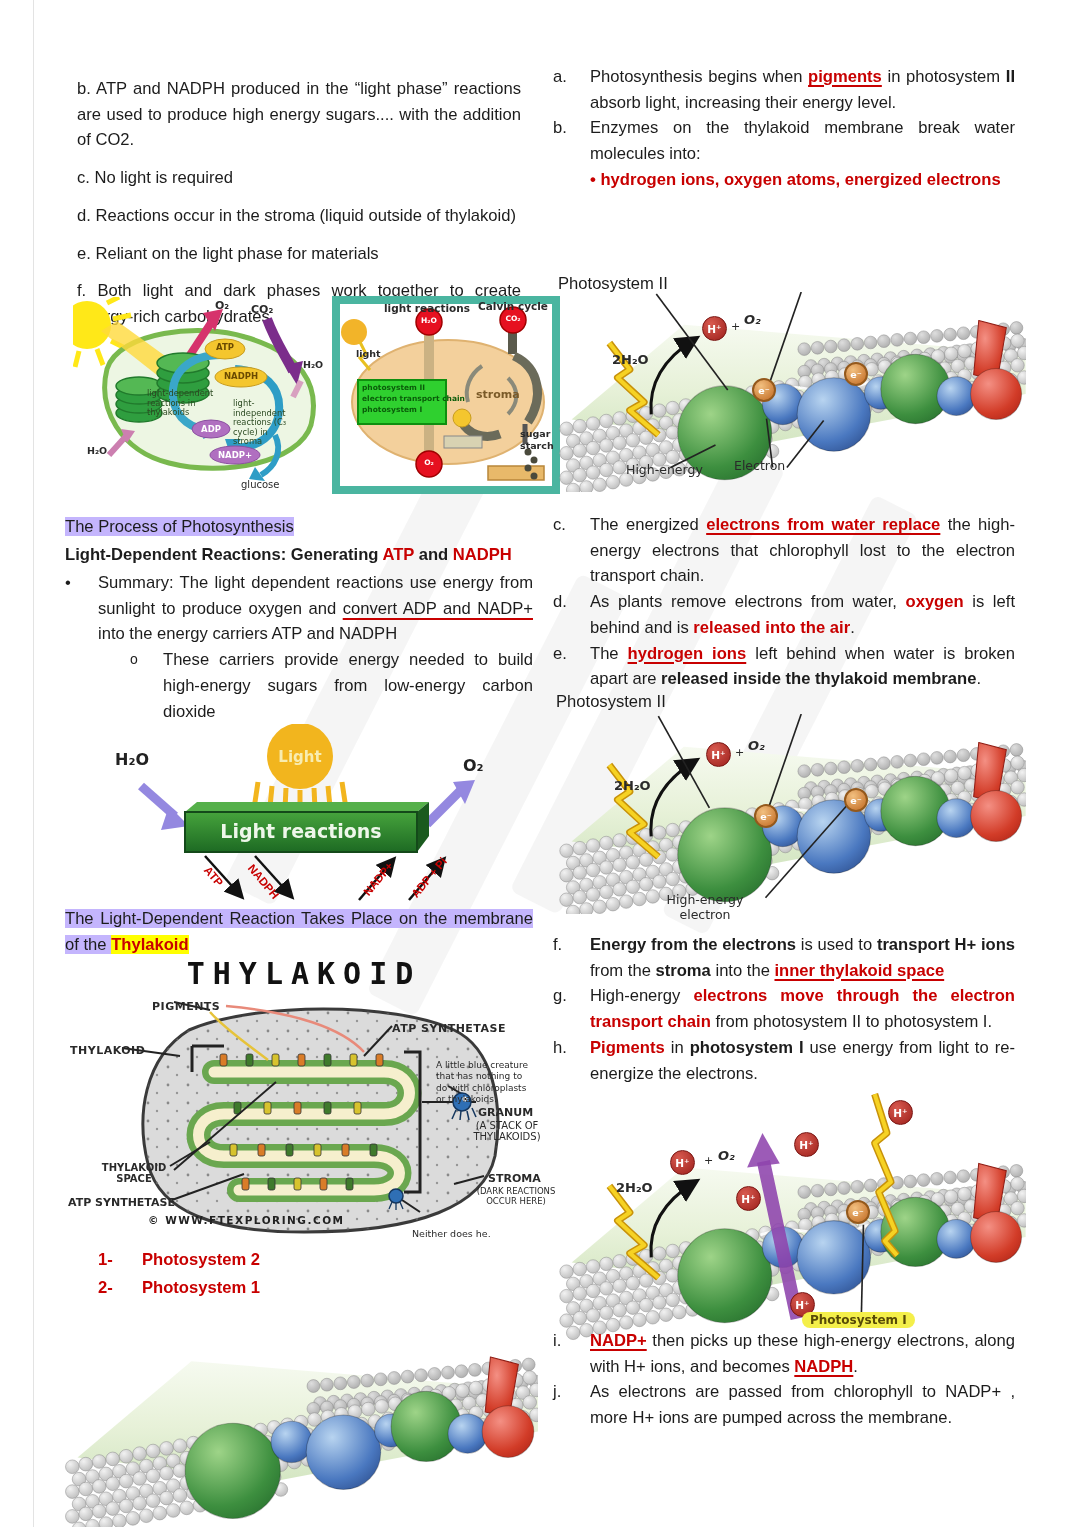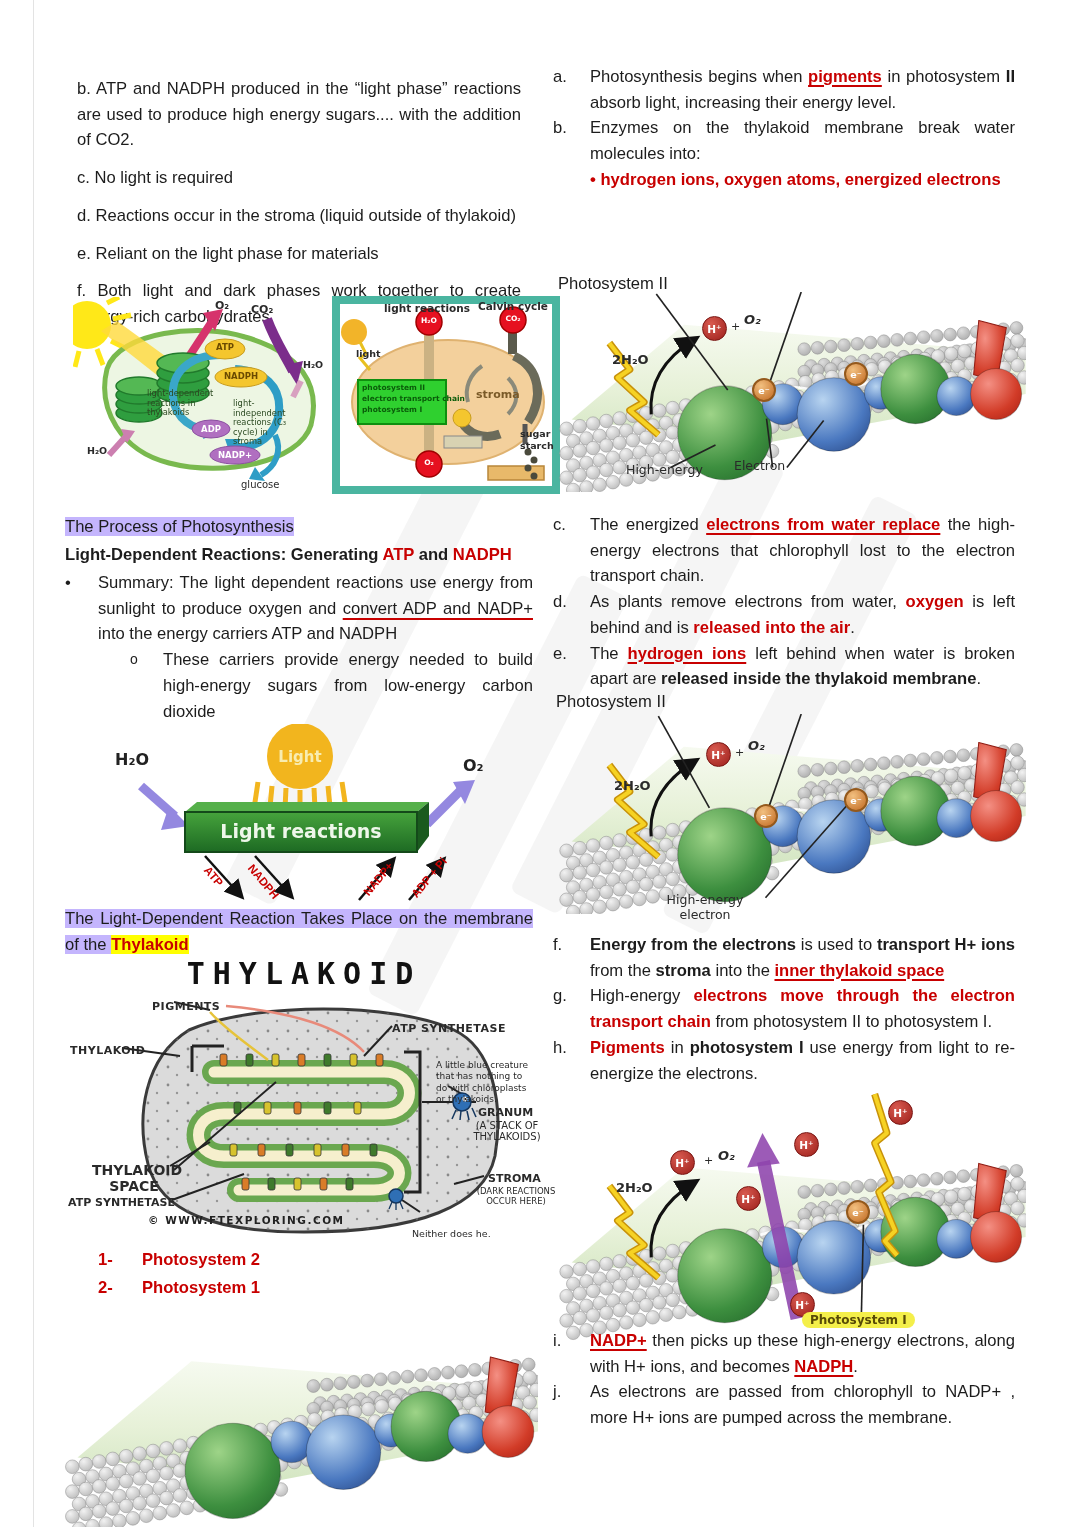--- a/index.html
+++ b/index.html
@@ -330,21 +330,21 @@
             <line x1="336" y1="212" x2="339" y2="219"></line>
           </g>
         </g>
       </svg>
     <span class="fl" style="left:88px;top:44px;font-weight:700;font-size:11px;letter-spacing:.5px">PIGMENTS</span>
     <span class="fl" style="left:328px;top:66px;font-weight:700;font-size:11px;letter-spacing:.5px">ATP SYNTHETASE</span>
     <span class="fl" style="left:6px;top:88px;font-weight:700;font-size:11px;letter-spacing:.5px">THYLAKOID</span>
     <span class="fl wrap" style="left:372px;top:104px;width:100px;font-size:9px;line-height:1.25">A little blue creature that has nothing to do with chloroplasts or thylakoids.</span>
     <span class="fl" style="left:414px;top:150px;font-weight:700;font-size:11px">GRANUM</span>
     <span class="fl wrap" style="left:402px;top:164px;width:82px;font-size:10px;text-align:center">(A STACK OF THYLAKOIDS)</span>
-    <span class="fl wrap" style="left:28px;top:206px;width:84px;font-weight:700;font-size:14px;text-align:center">THYLAKOID SPACE</span>
+    <span class="fl wrap" style="left:28px;top:206px;width:84px;font-weight:700;font-size:10px;text-align:center">THYLAKOID SPACE</span>
     <span class="fl" style="left:4px;top:240px;font-weight:700;font-size:11px">ATP SYNTHETASE</span>
     <span class="fl" style="left:84px;top:258px;font-weight:700;font-size:10.5px;letter-spacing:1.5px;color:#222">© WWW.FTEXPLORING.COM</span>
     <span class="fl" style="left:424px;top:216px;font-weight:700;font-size:11px">STROMA</span>
     <span class="fl wrap" style="left:410px;top:230px;width:84px;font-size:8.5px;text-align:center">(DARK REACTIONS OCCUR HERE)</span>
     <span class="fl" style="left:348px;top:272px;font-size:9.5px">Neither does he.</span>
   </div>
 
   <div class="blk" style="left:65px;top:1246px;width:468px">
     <div class="psrow">
       <span class="psnum">1-</span>

